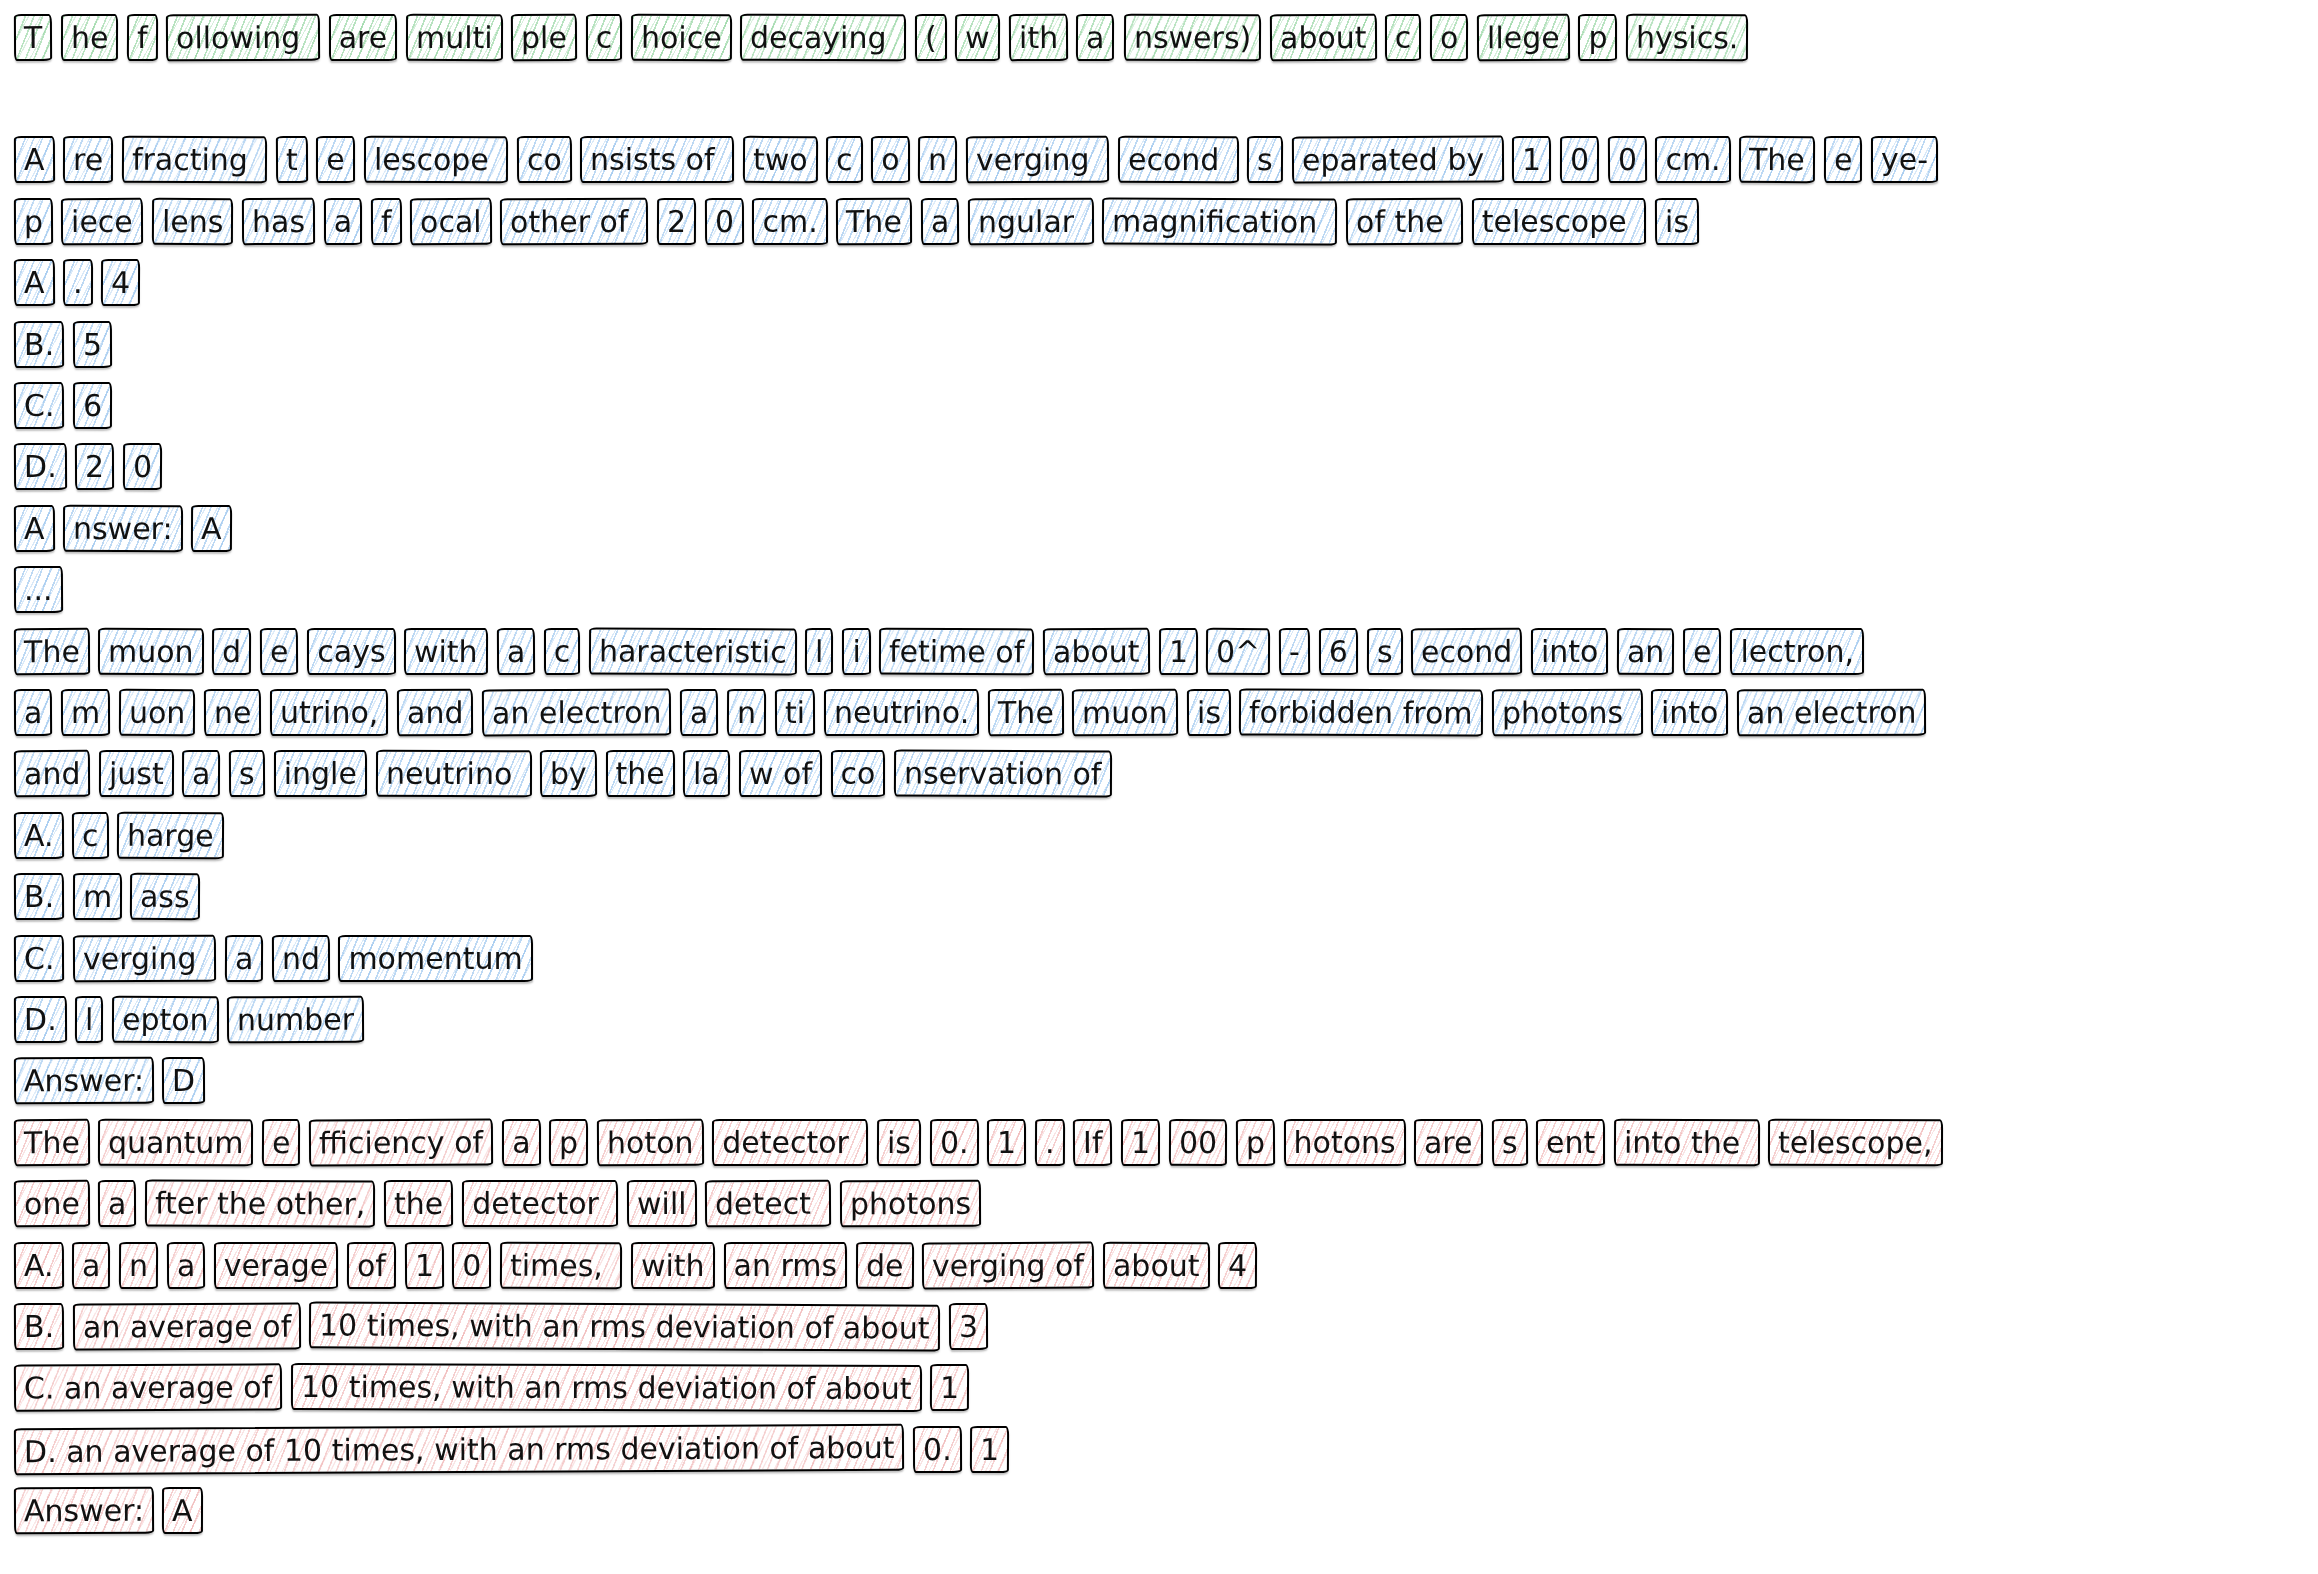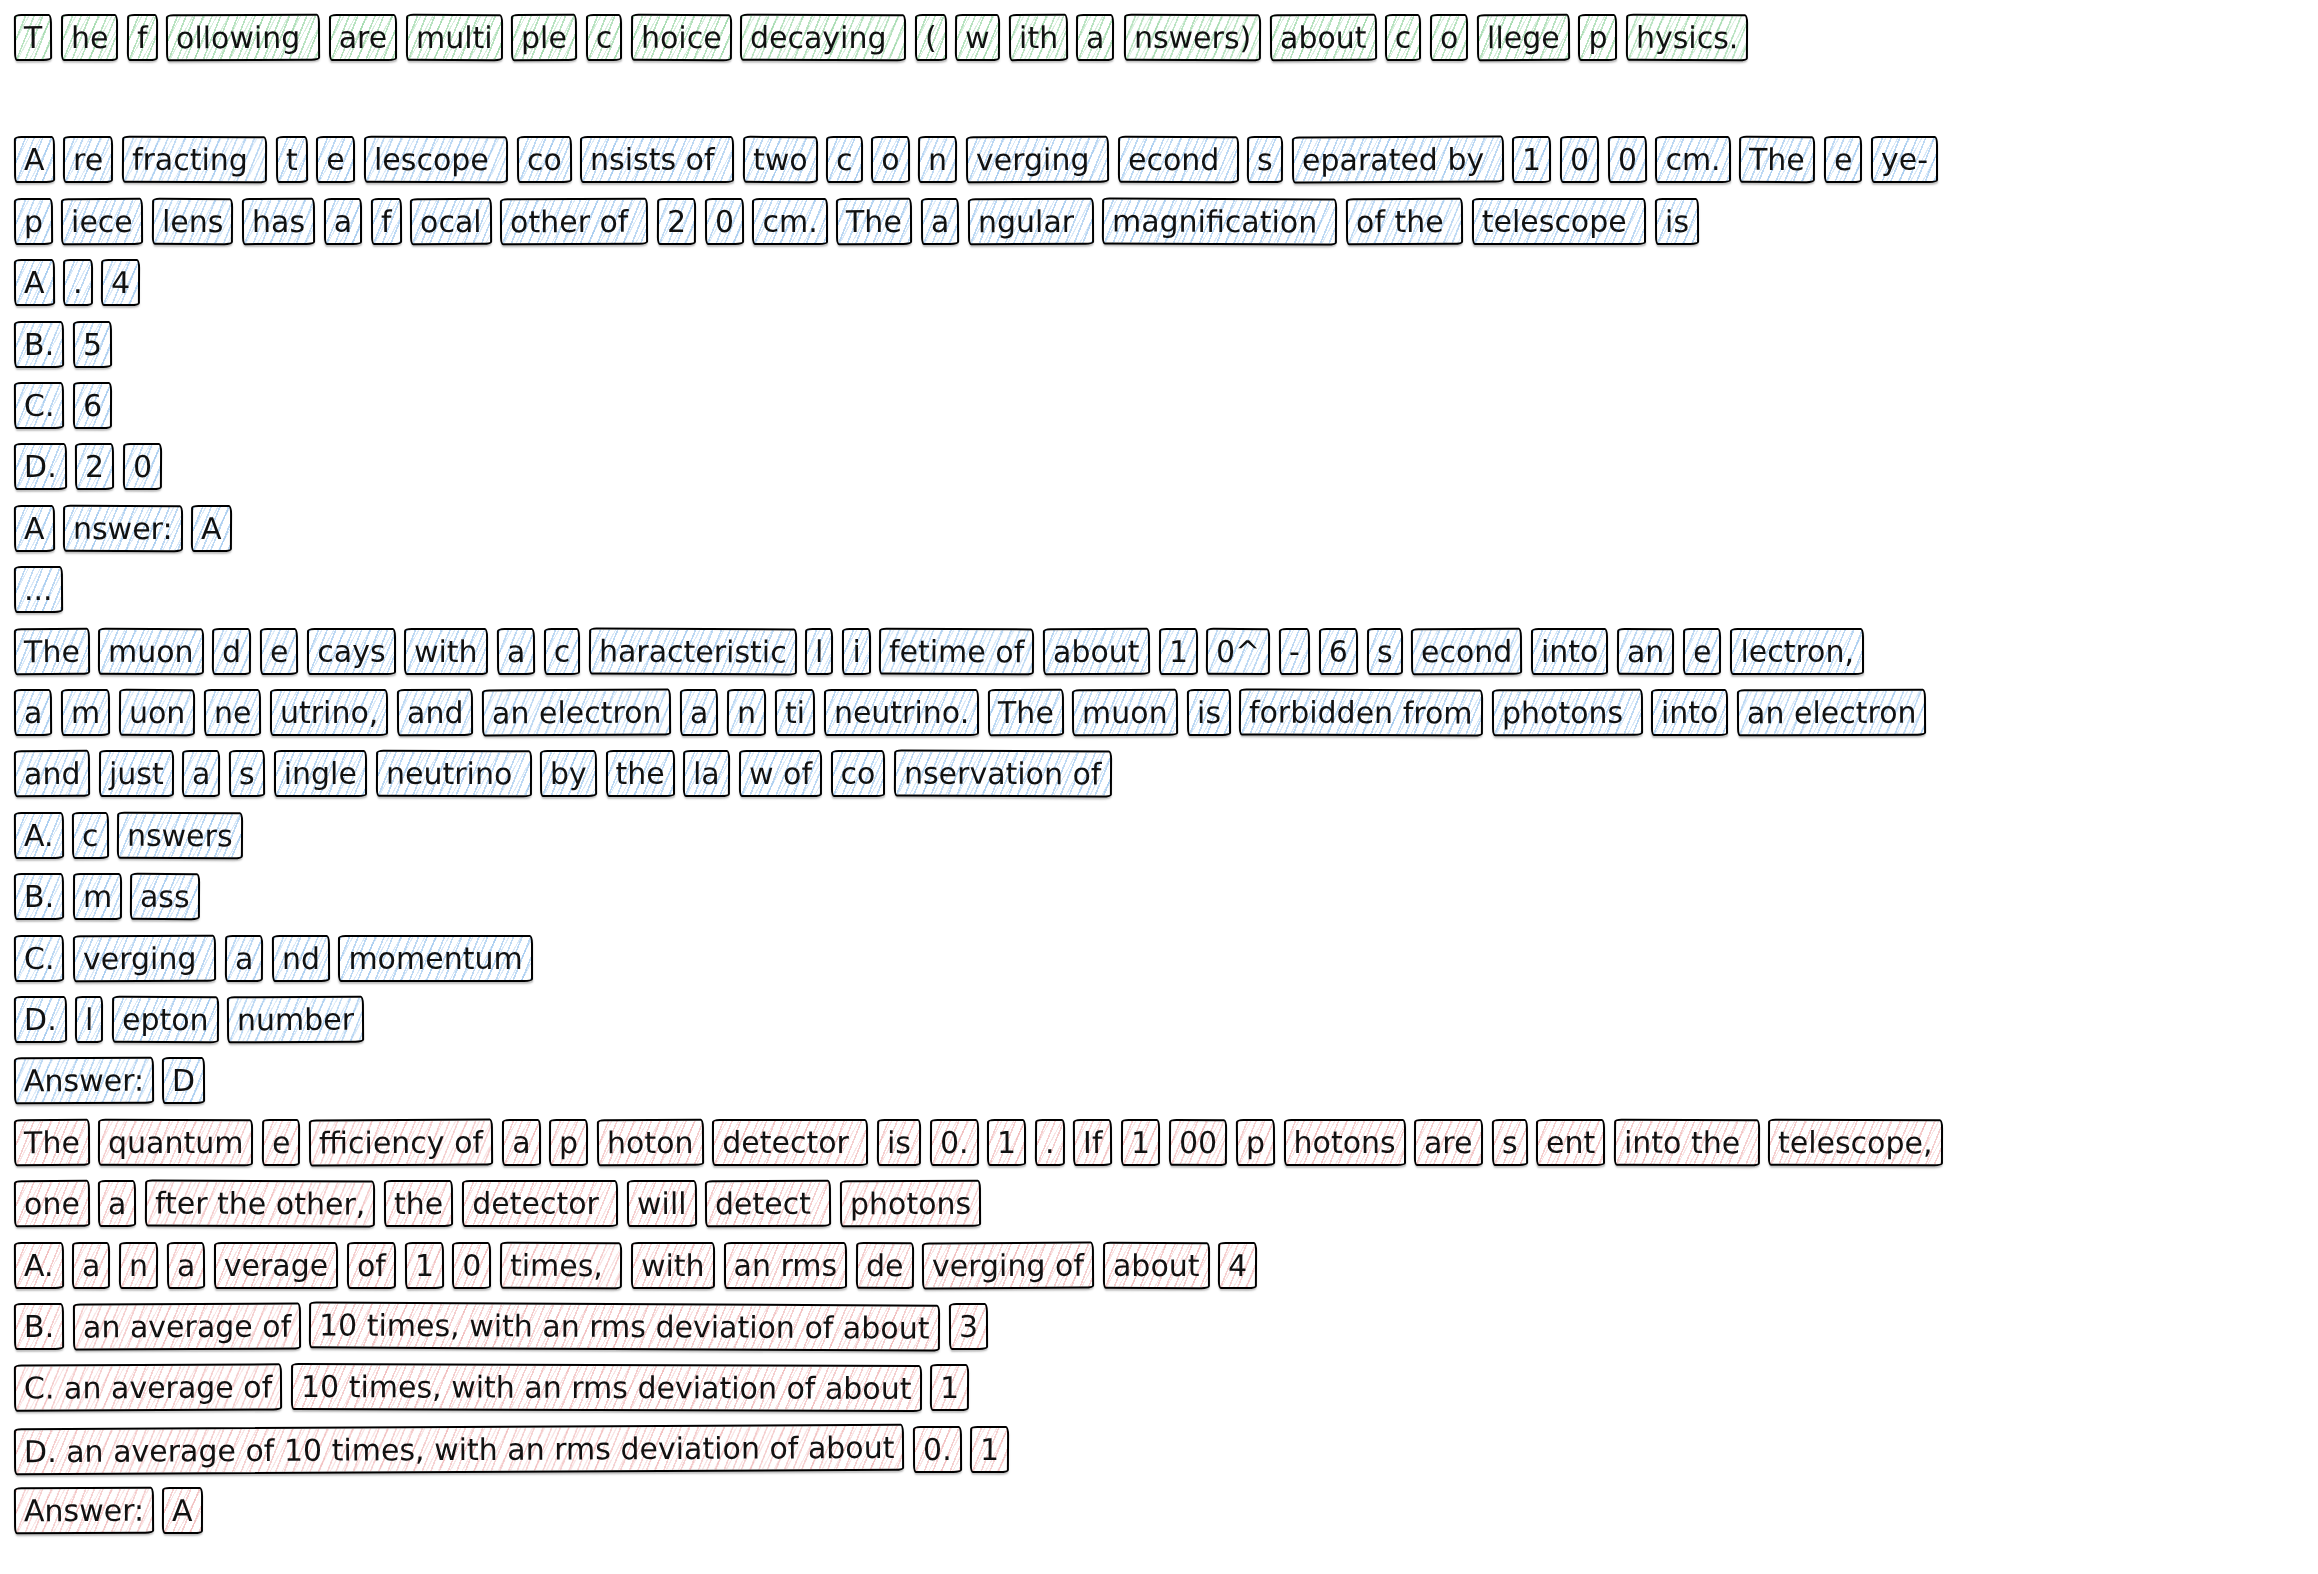--- a/index.html
+++ b/index.html
@@ -209,21 +209,21 @@
       <span class="token">by</span>
       <span class="token">the</span>
       <span class="token">la</span>
       <span class="token">w of</span>
       <span class="token">co</span>
       <span class="token">nservation of</span>
     </div>
     <div class="row question1">
       <span class="token">A.</span>
       <span class="token">c</span>
-      <span class="token">nswers</span>
+      <span class="token">harge</span>
     </div>
     <div class="row question1">
       <span class="token">B.</span>
       <span class="token">m</span>
       <span class="token">ass</span>
     </div>
     <div class="row question1">
       <span class="token">C.</span>
       <span class="token">verging </span>
       <span class="token">a</span>

